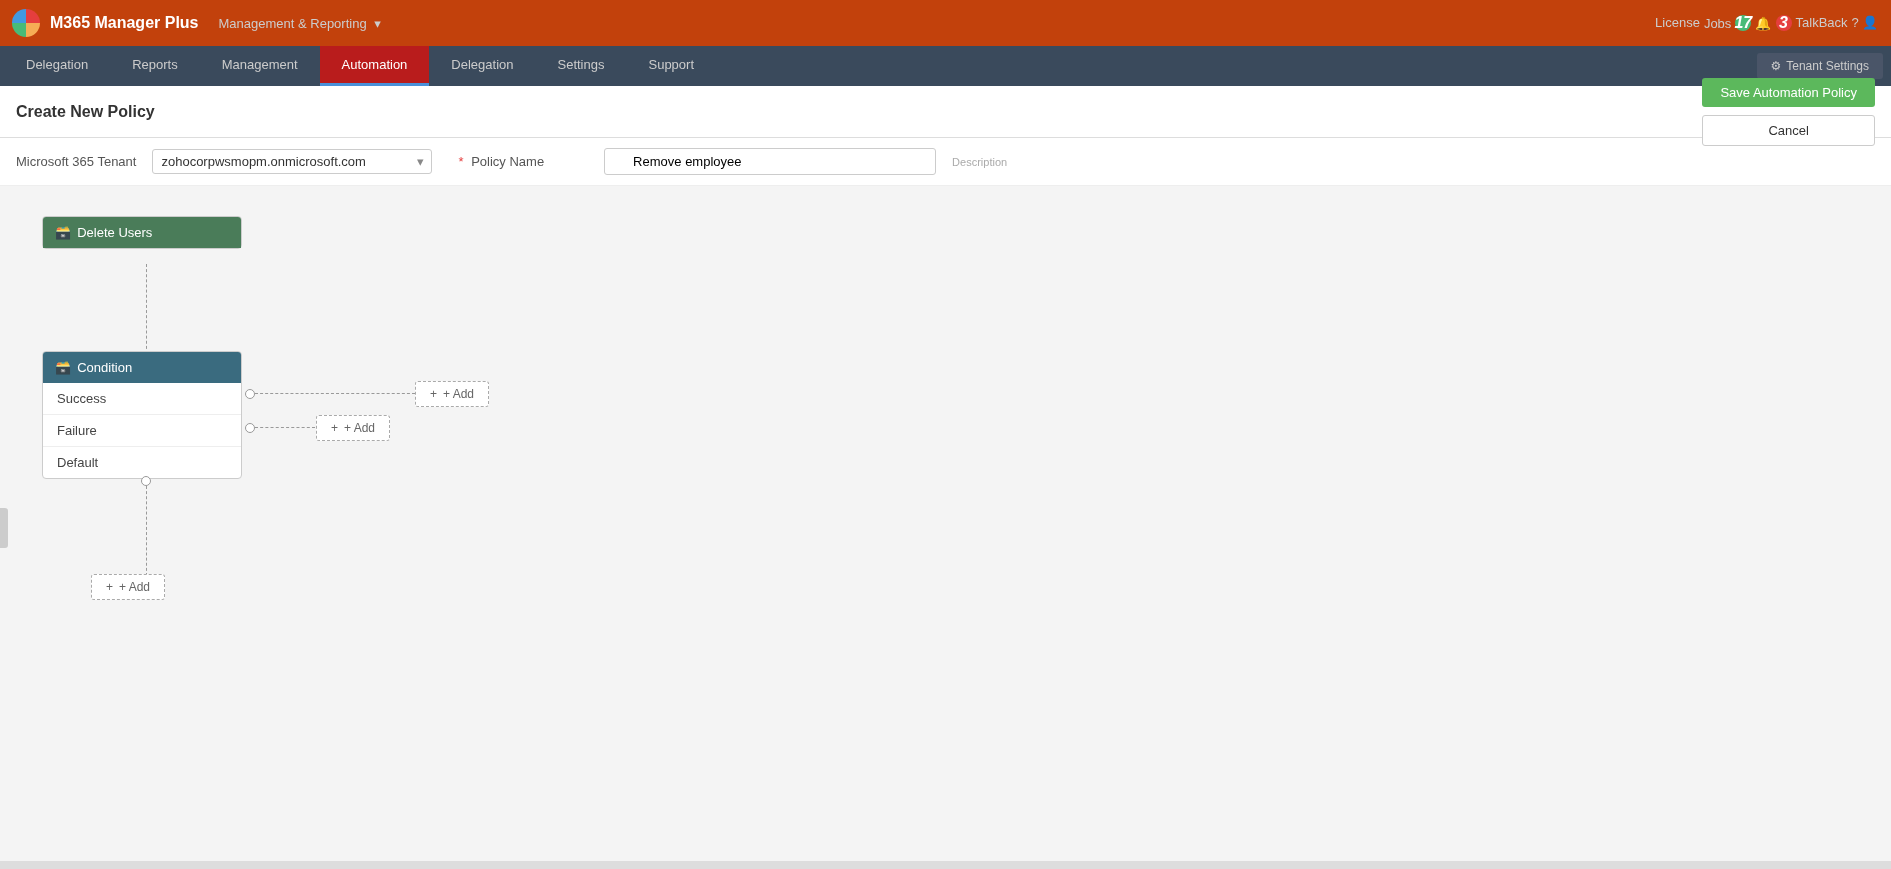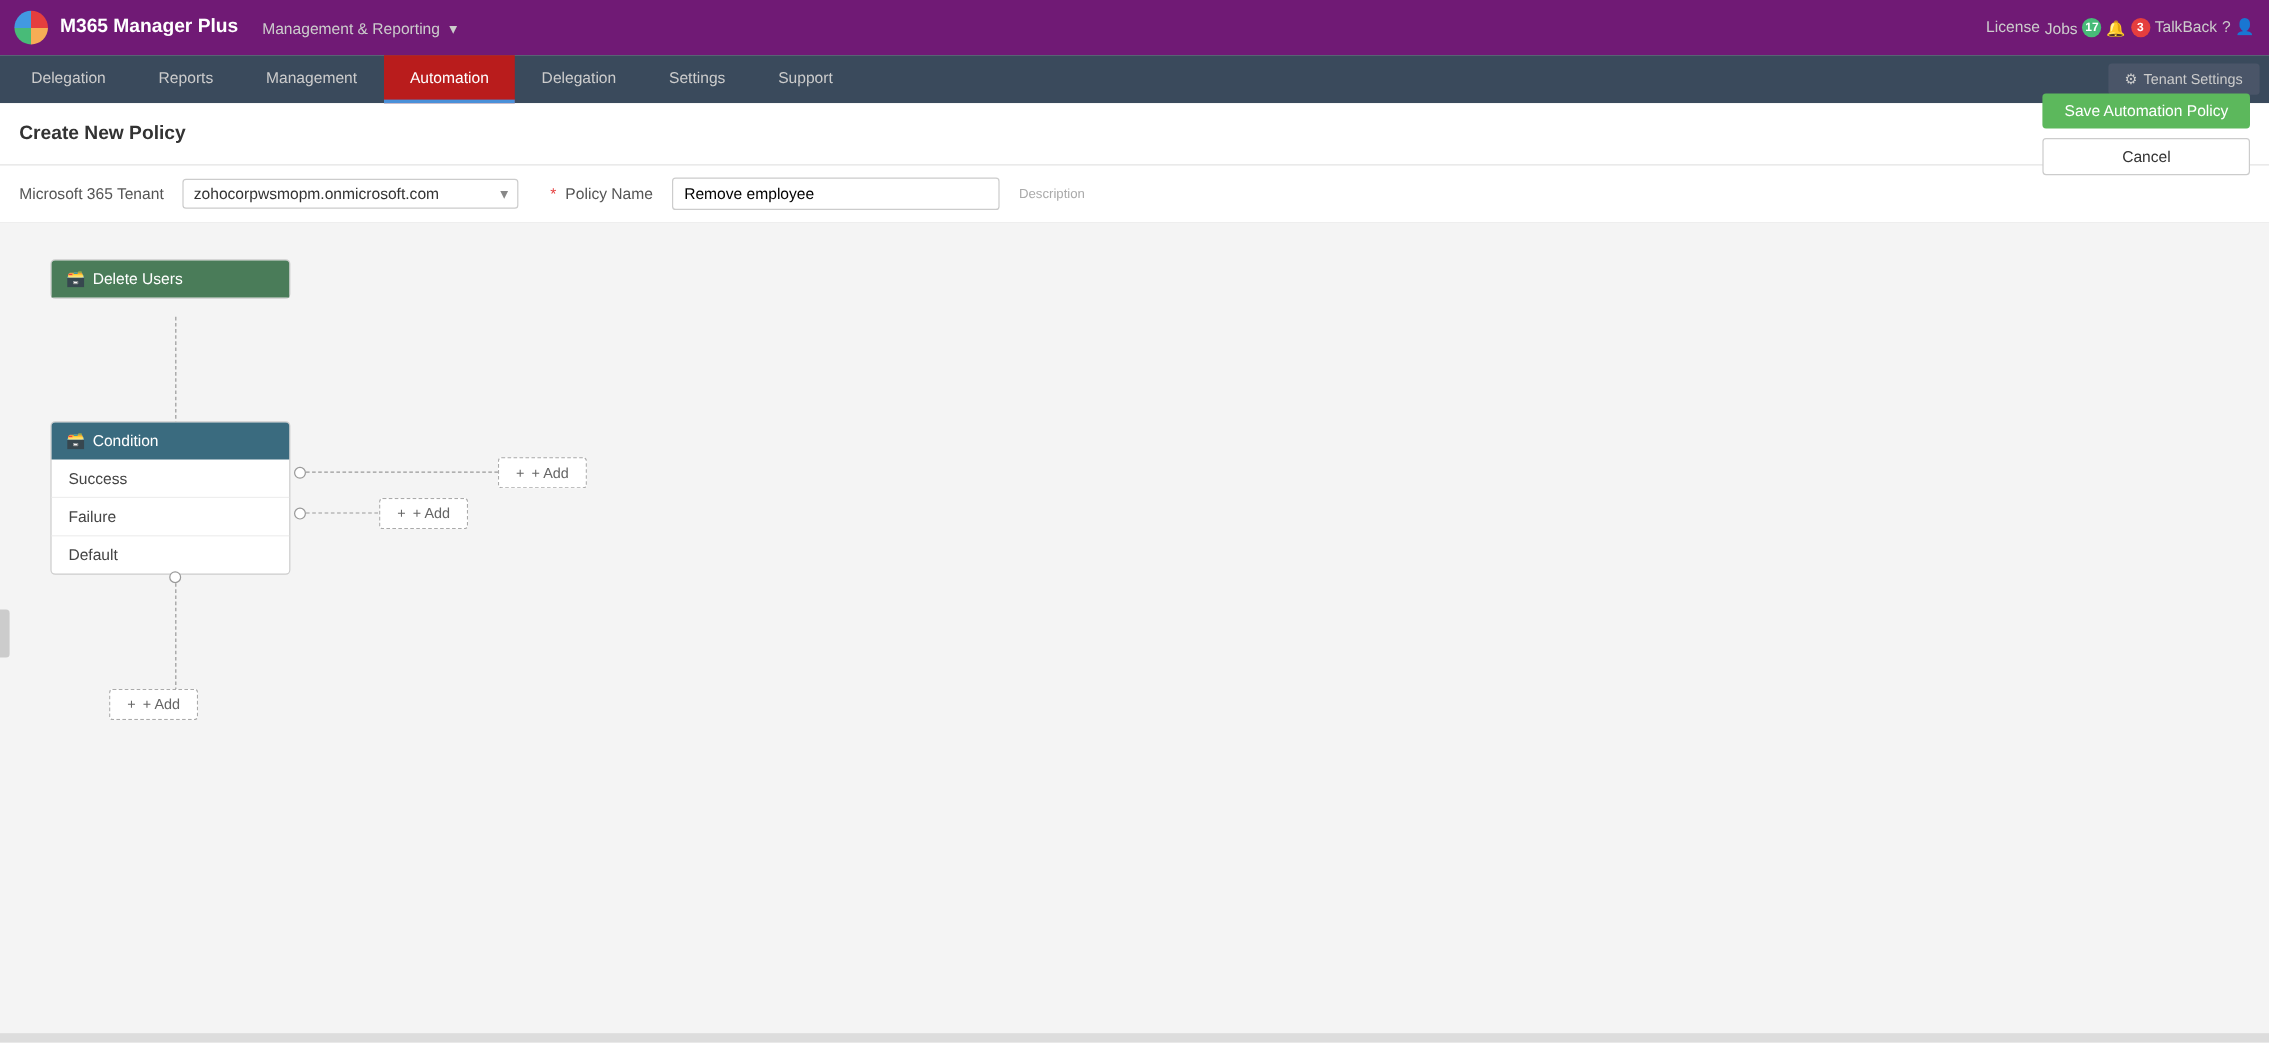--- a/index.html
+++ b/index.html
@@ -1,41 +1,42 @@
 <!DOCTYPE html>
 <html><head>
   <meta charset="utf-8">
   <style>
     * { box-sizing: border-box; margin: 0; padding: 0; }
     body { font-family: Arial, sans-serif; font-size: 13px; background: #f0f0f0; color: #333; height: 869px; overflow: hidden; }
 
     
     .topbar {
-      background: #701a75;
+      background: #c2410c;
       height: 46px;
       display: flex;
       align-items: center;
       padding: 0 12px;
       color: #fff;
       justify-content: space-between;
     }
     .topbar-left { display: flex; align-items: center; gap: 10px; }
     .topbar-brand { display: flex; align-items: center; gap: 6px; font-size: 16px; font-weight: bold; color: #fff; }
     .brand-logo {
       width: 28px; height: 28px;
       border-radius: 50%;
       background: conic-gradient(#e53e3e 0deg 90deg, #f6ad55 90deg 180deg, #48bb78 180deg 270deg, #4299e1 270deg 360deg);
     }
     .topbar-right { display: flex; align-items: flex-start; gap: 4px; font-size: 13px; }
     .topbar-right-item { display: flex; align-items: center; gap: 4px; cursor: pointer; color: #ccc; }
     .badge {
       background: #e53e3e; color: #fff; border-radius: 50%;
-      font-size: 10px; width: 16px; height: 16px;
+      font-size: 16px; width: 16px; height: 16px;
       display: flex; align-items: center; justify-content: center;
       font-weight: bold;
+      font-style: italic;
     }
     .badge.green { background: #48bb78; }
 
     
     .navtabs {
       background: #3a4a5c;
       height: 40px;
       display: flex;
       align-items: stretch;
       padding: 0 4px;
@@ -90,21 +91,21 @@
     .policy-bar label { font-size: 13px; color: #555; }
     .tenant-select {
       display: flex; align-items: center; gap: 20px;
       border: 1px solid #ccc; border-radius: 3px; padding: 4px 8px;
       background: #fff; cursor: pointer; min-width: 280px;
       font-size: 13px; justify-content: space-between;
     }
     .policy-name-label { color: #e53e3e; margin-right: 2px; }
     .policy-name-input {
       border: 1px solid #ccc; border-radius: 3px;
-      padding: 5px 9px; font-size: 13px; width: 273px;
+      padding: 5px 28px; font-size: 13px; width: 332px; margin-left: 44px;
     }
     .description-placeholder { color: #aaa; font-size: 11px; cursor: pointer; }
 
     
     .canvas {
       background: #f4f4f4;
       flex: 1;
       position: relative;
       overflow: auto;
       height: calc(869px - 46px - 40px - 52px - 48px);

